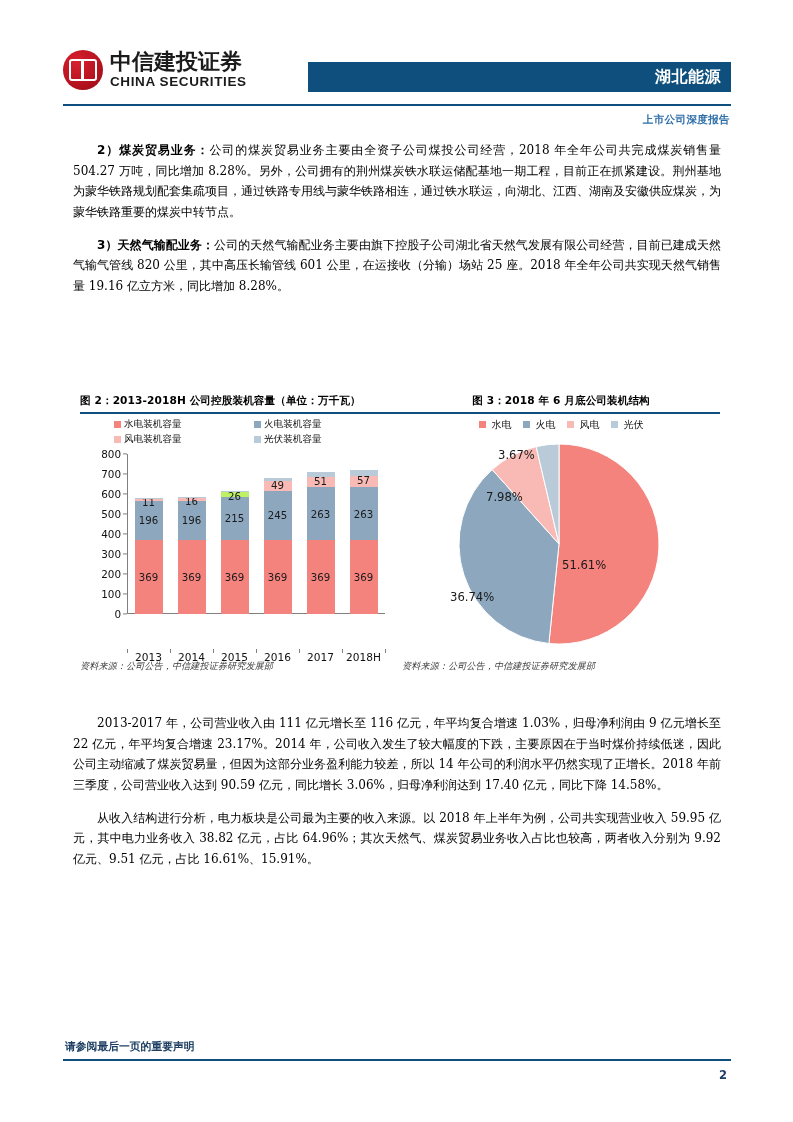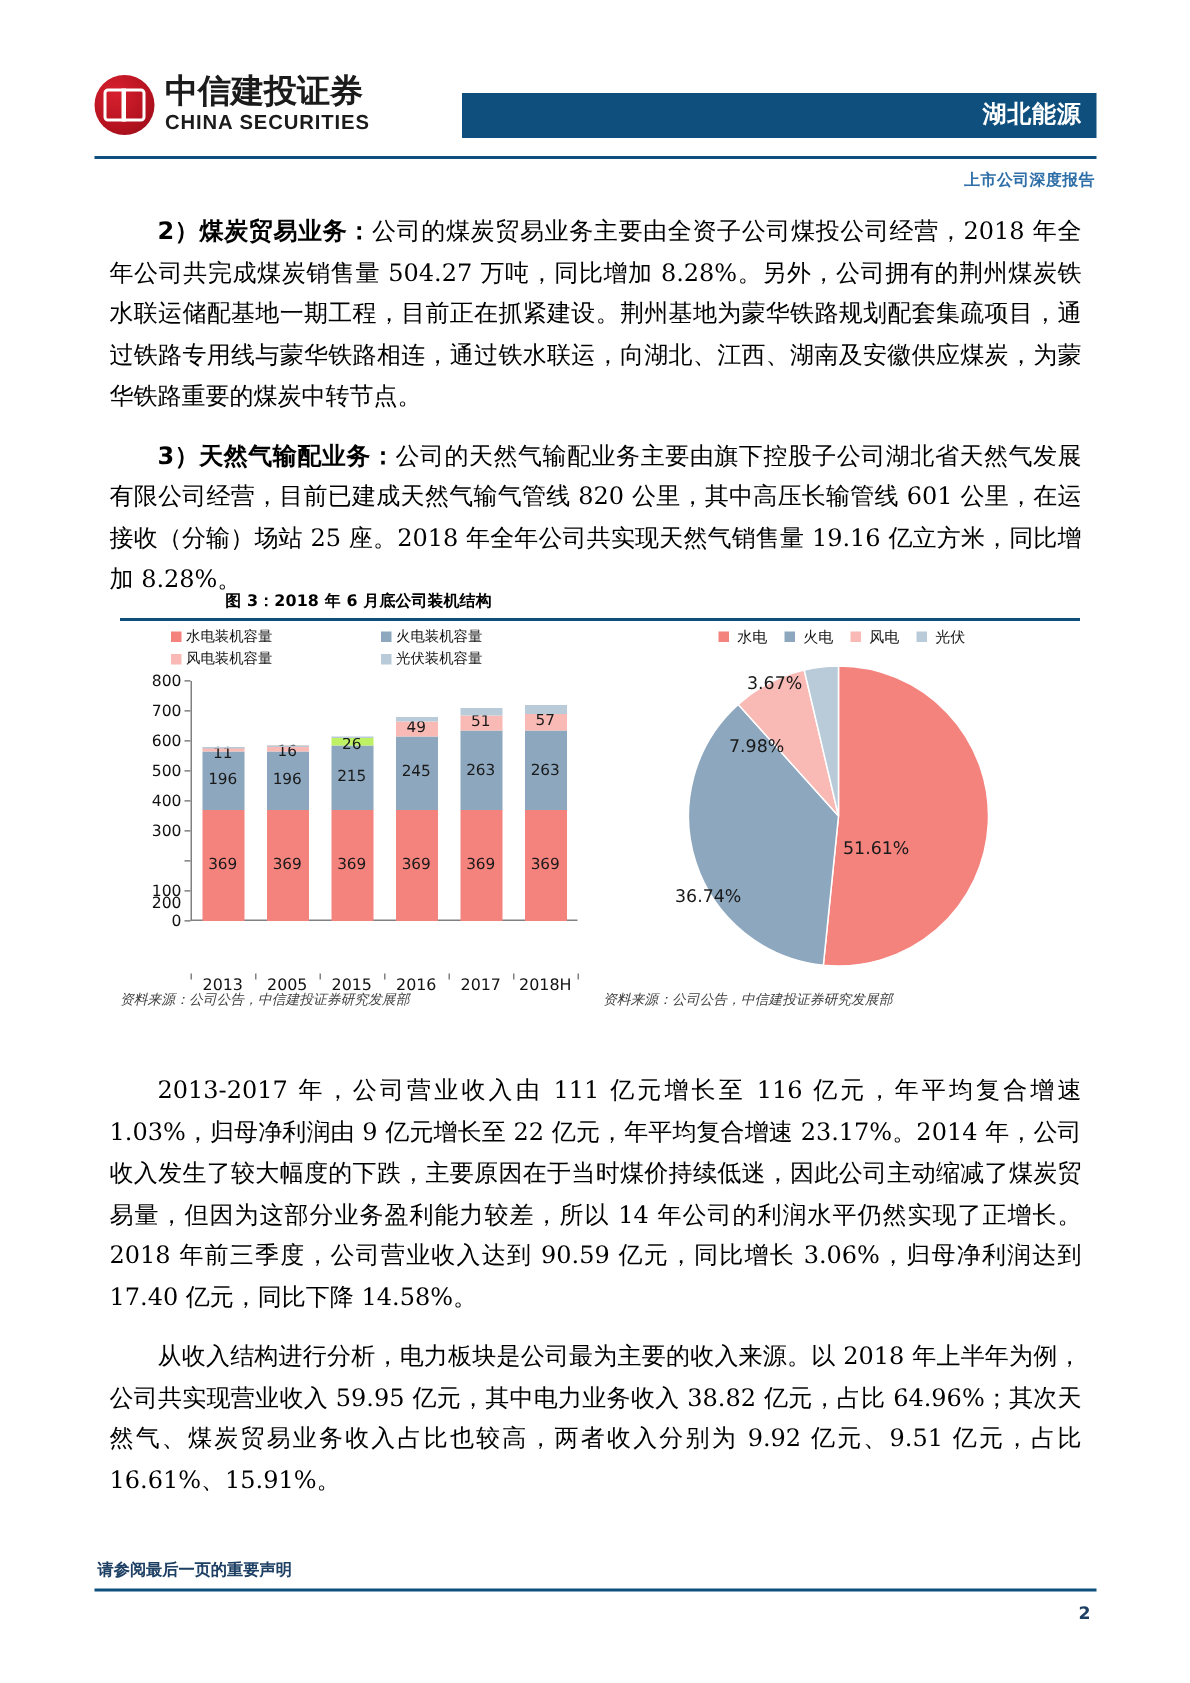--- a/index.html
+++ b/index.html
@@ -105,21 +105,21 @@
     font-size: 10.5px;
     font-weight: 700;
     color: #2f6fa8;
     letter-spacing: 0.4px;
   }
 
   
   .content { position: absolute; left: 73px; top: 140px; width: 648px; }
   p.body {
     margin: 0 0 12px 0;
-    font-size: 16px;
+    font-size: 12px;
     line-height: 1.72;
     text-align: justify;
     text-indent: 2em;
     font-family: "DejaVu Serif", "Liberation Serif", serif;
   }
   p.body b {
     font-family: "DejaVu Sans", sans-serif;
     font-weight: 700;
   }
   .gap-lg { margin-bottom: 17px; }
@@ -315,20 +315,21 @@
     <p class="body gap-lg">
       <b>2）煤炭贸易业务：</b><span>公司的煤炭贸易业务主要由全资子公司煤投公司经营，2018 年全年公司共完成煤炭销售量 504.27 万吨，同比增加 8.28%。另外，公司拥有的荆州煤炭铁水联运储配基地一期工程，目前正在抓紧建设。荆州基地为蒙华铁路规划配套集疏项目，通过铁路专用线与蒙华铁路相连，通过铁水联运，向湖北、江西、湖南及安徽供应煤炭，为蒙华铁路重要的煤炭中转节点。</span>
     </p>
     <p class="body gap-lg">
       <b>3）天然气输配业务：</b><span>公司的天然气输配业务主要由旗下控股子公司湖北省天然气发展有限公司经营，目前已建成天然气输气管线 820 公里，其中高压长输管线 601 公里，在运接收（分输）场站 25 座。2018 年全年公司共实现天然气销售量 19.16 亿立方米，同比增加 8.28%。</span>
     </p>
   </div>
 
   <div class="figures">
     <div class="fig-titles">
+      <div class="fig-title-l">图 2：2013-2018H 公司控股装机容量（单位：万千瓦）</div>
       <div class="fig-title-r">图 3：2018 年 6 月底公司装机结构</div>
     </div>
     <div class="fig-rule"></div>
 
     <div class="fig-bodies">
 
       <div class="fig-left">
         <div class="bar-chart">
           <div class="bc-legend" id="bc-legend">
               <div class="lg">
@@ -348,21 +349,21 @@
                 <span>光伏装机容量</span>
               </div>
             </div>
           <div class="bc-yaxis"></div>
           <div class="bc-xaxis"></div>
           <div class="bc-plot" id="bc-plot">
               <div class="y-tick" style="top: 160px;">0</div>
               <div class="y-tick-mark" style="top: 160px;"></div>
               <div class="y-tick" style="top: 140px;">100</div>
               <div class="y-tick-mark" style="top: 140px;"></div>
-              <div class="y-tick" style="top: 120px; margin-top: 28px;">200</div>
+              <div class="y-tick" style="top: 120px;">200</div>
               <div class="y-tick-mark" style="top: 120px;"></div>
               <div class="y-tick" style="top: 100px;">300</div>
               <div class="y-tick-mark" style="top: 100px;"></div>
               <div class="y-tick" style="top: 80px;">400</div>
               <div class="y-tick-mark" style="top: 80px;"></div>
               <div class="y-tick" style="top: 60px;">500</div>
               <div class="y-tick-mark" style="top: 60px;"></div>
               <div class="y-tick" style="top: 40px;">600</div>
               <div class="y-tick-mark" style="top: 40px;"></div>
               <div class="y-tick" style="top: 20px;">700</div>
@@ -388,21 +389,21 @@
                   <span>369</span>
                 </div>
                 <div class="seg" style="height: 39.2px; background: rgb(140, 167, 190);">
                   <span>196</span>
                 </div>
                 <div class="seg small" style="height: 3.2px; background: rgb(249, 185, 180);">
                   <span>16</span>
                 </div>
                 <div class="seg small" style="height: 0.6px; background: rgb(185, 203, 216);"></div>
               </div>
-              <div class="x-label" style="left: 34.5px; width: 60px;">2005</div>
+              <div class="x-label" style="left: 34.5px; width: 60px;">2014</div>
               <div class="x-tick" style="left: 43px;"></div>
               <div class="bar-col" style="left: 93.5px;">
                 <div class="seg" style="height: 73.8px; background: rgb(244, 130, 125);">
                   <span>369</span>
                 </div>
                 <div class="seg" style="height: 43px; background: rgb(140, 167, 190);">
                   <span>215</span>
                 </div>
                 <div class="seg small" style="height: 5.2px; background: #bef264;">
                   <span>26</span>

